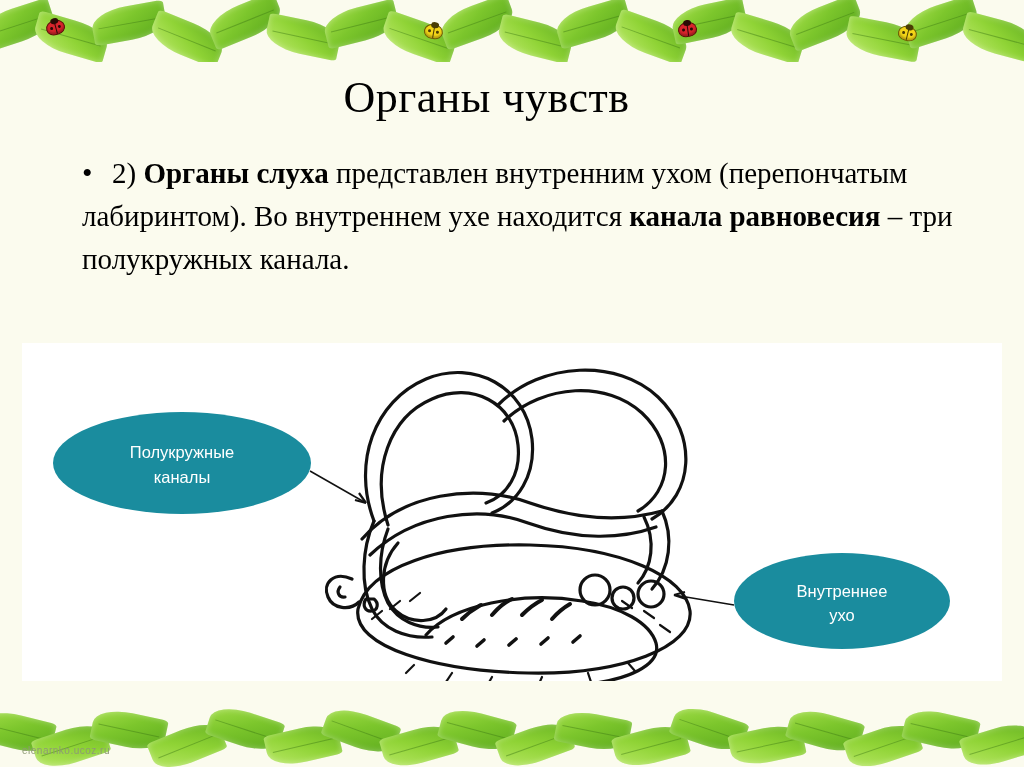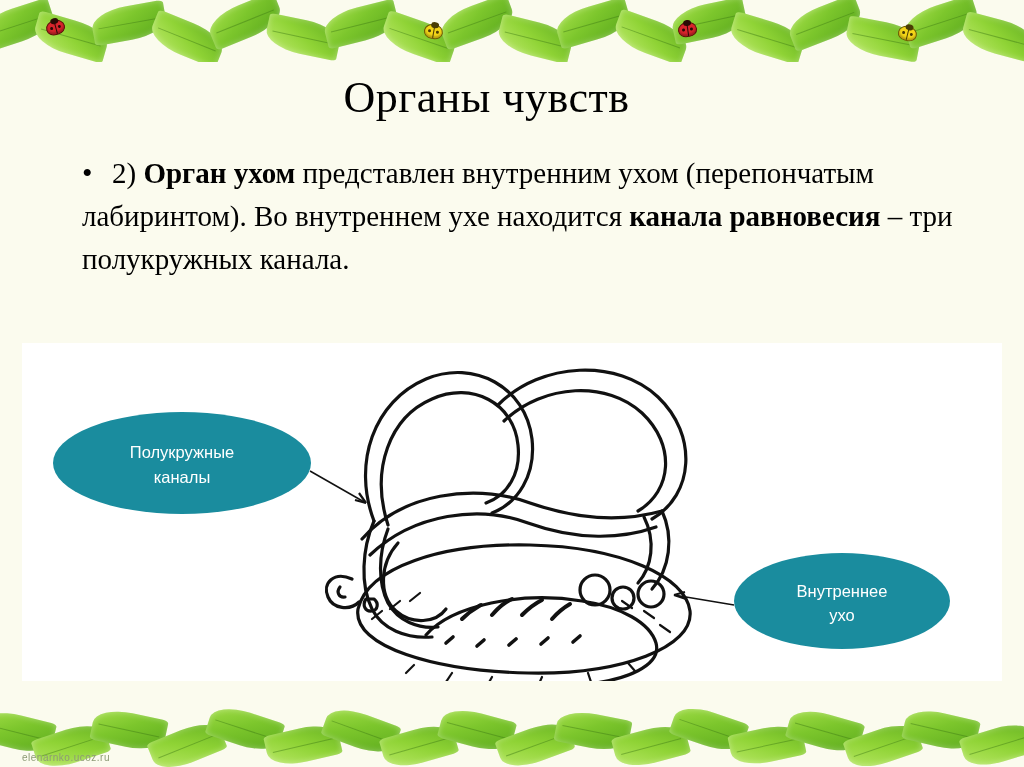--- a/index.html
+++ b/index.html
@@ -132,21 +132,21 @@
 
   .callout-text {
     font-family: "Liberation Sans", sans-serif;
     font-size: 16.5px;
     fill: #ffffff;
   }
 
   .credit {
     position: absolute;
     left: 22px;
-    bottom: 4px;
+    bottom: 11px;
     font-family: "Liberation Sans", sans-serif;
     font-size: 10px;
     color: #8d9a75;
     letter-spacing: 0.5px;
   }
 </style>
 </head>
 <body>
 
 <div class="leaf-border top">
@@ -218,21 +218,21 @@
     </div>
   <div class="bug yellow" style="left:898px; top:26px; transform:rotate(14deg);">
       <span class="dot" style="left:3px;top:5px;"></span>
       <span class="dot" style="right:3px;top:5px;"></span>
     </div>
 </div>
 
 <div class="slide-title">Органы чувств</div>
 
 <div class="body-text">
-  <span class="bullet-dot">•</span><span>2) </span><b>Орган ухом</b><span> представлен внутренним ухом (перепончатым лабиринтом). Во внутреннем ухе находится </span><b>канала равновесия</b><span> – три полукружных канала.</span>
+  <span class="bullet-dot">•</span><span>2) </span><b>Органы слуха</b><span> представлен внутренним ухом (перепончатым лабиринтом). Во внутреннем ухе находится </span><b>канала равновесия</b><span> – три полукружных канала.</span>
 </div>
 
 <div class="figure">
   <svg width="980" height="338" viewBox="0 0 980 338" xmlns="http://www.w3.org/2000/svg">
     <g fill="none" stroke="#111111" stroke-width="3.2" stroke-linecap="round" stroke-linejoin="round">
 
       <path d="M352 178 C330 120 352 58 404 36 C452 16 504 44 510 96 C514 132 496 160 470 170"></path>
       <path d="M366 182 C348 126 368 74 410 56 C450 38 492 60 496 102 C499 130 486 152 464 160"></path>
 
       <path d="M476 62 C520 18 596 16 636 54 C676 92 672 152 630 176"></path>

